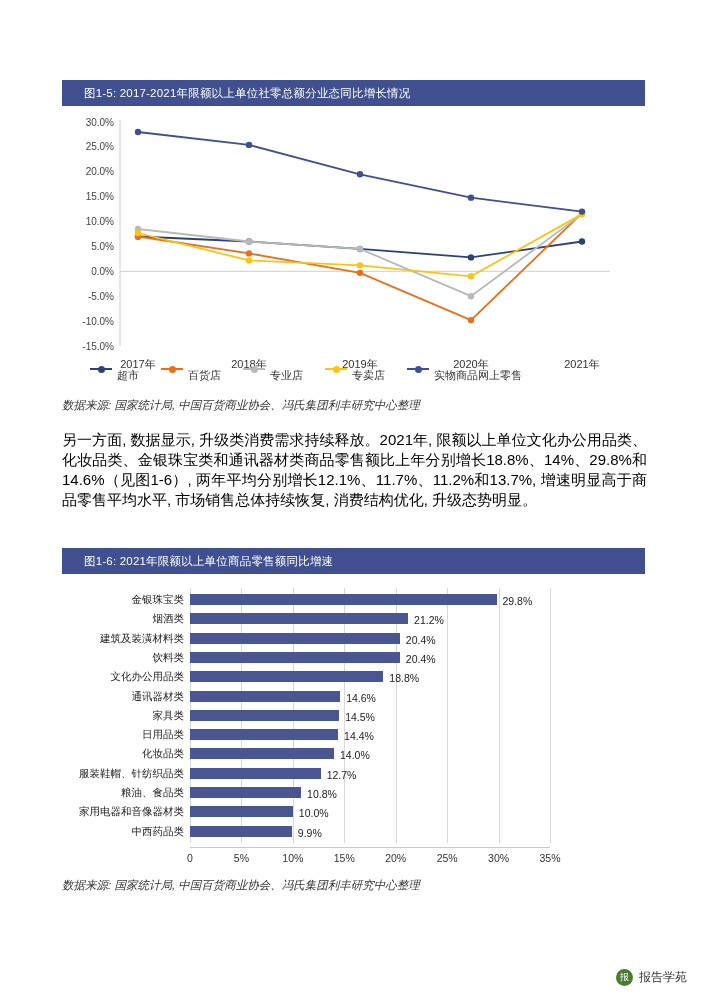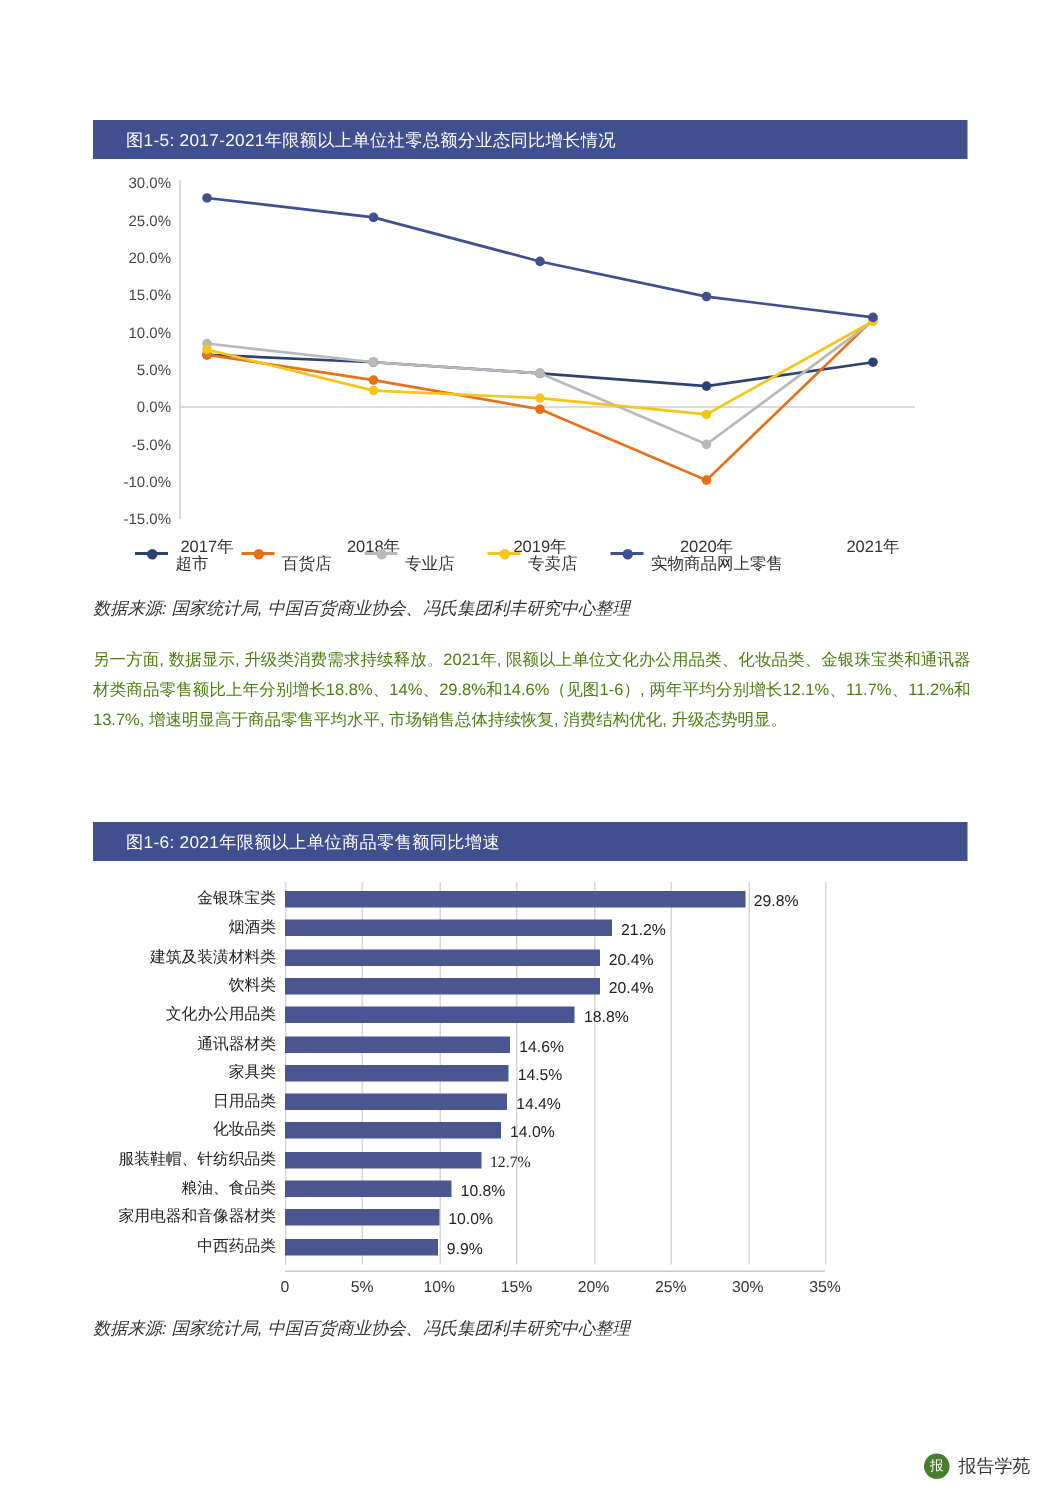--- a/index.html
+++ b/index.html
@@ -32,21 +32,21 @@
   .lg-line{width:22px;height:2px;position:relative;display:inline-block;}
   .lg-dot{width:7px;height:7px;border-radius:50%;position:absolute;left:8px;top:-2.5px;}
 
   .source{
     position:absolute;left:62px;font-style:italic;font-size:11.5px;color:#333;
   }
 
   
   .para{
     position:absolute;left:62px;top:430px;width:585px;
-    font-size:11px;line-height:20px;color:#4d7c0f;text-align:justify;
+    font-size:15px;line-height:20px;color:#000000;text-align:justify;
   }
 
   
   #bar-chart{position:absolute;left:62px;top:578px;width:583px;height:290px;}
   .bar-cat{
     position:absolute;right:0;text-align:right;font-size:10.5px;color:#222;
     white-space:nowrap;line-height:15px;
   }
   .bar-rect{position:absolute;height:11px;background:#4a5691;}
   .bar-val{position:absolute;font-size:10.5px;color:#222;line-height:11px;white-space:nowrap;}
@@ -196,21 +196,21 @@
       <div class="bar-rect" style="left: 128px; top: 131.8px; width: 149.143px; background: rgb(74, 86, 145);"></div>
       <div class="bar-val" style="left: 283.143px; top: 133.8px;">14.5%</div>
       <div class="bar-cat" style="top: 149.1px; width: 118px; left: 4px; right: auto;">日用品类</div>
       <div class="bar-rect" style="left: 128px; top: 151.1px; width: 148.114px; background: rgb(74, 86, 145);"></div>
       <div class="bar-val" style="left: 282.114px; top: 153.1px;">14.4%</div>
       <div class="bar-cat" style="top: 168.4px; width: 118px; left: 4px; right: auto;">化妆品类</div>
       <div class="bar-rect" style="left: 128px; top: 170.4px; width: 144px; background: rgb(74, 86, 145);"></div>
       <div class="bar-val" style="left: 278px; top: 172.4px;">14.0%</div>
       <div class="bar-cat" style="top: 187.7px; width: 118px; left: 4px; right: auto;">服装鞋帽、针纺织品类</div>
       <div class="bar-rect" style="left: 128px; top: 189.7px; width: 130.629px; background: rgb(74, 86, 145);"></div>
-      <div class="bar-val" style="left: 264.629px; top: 191.7px; font-family: Liberation Serif, serif;">12.7%</div>
+      <div class="bar-val" style="left: 264.629px; top: 191.7px;">12.7%</div>
       <div class="bar-cat" style="top: 207px; width: 118px; left: 4px; right: auto;">粮油、食品类</div>
       <div class="bar-rect" style="left: 128px; top: 209px; width: 111.086px; background: rgb(74, 86, 145);"></div>
       <div class="bar-val" style="left: 245.086px; top: 211px;">10.8%</div>
       <div class="bar-cat" style="top: 226.3px; width: 118px; left: 4px; right: auto;">家用电器和音像器材类</div>
       <div class="bar-rect" style="left: 128px; top: 228.3px; width: 102.857px; background: rgb(74, 86, 145);"></div>
       <div class="bar-val" style="left: 236.857px; top: 230.3px;">10.0%</div>
       <div class="bar-cat" style="top: 245.6px; width: 118px; left: 4px; right: auto;">中西药品类</div>
       <div class="bar-rect" style="left: 128px; top: 247.6px; width: 101.829px; background: rgb(74, 86, 145);"></div>
       <div class="bar-val" style="left: 235.829px; top: 249.6px;">9.9%</div>
       <div style="position: absolute; left: 128px; top: 268.9px; width: 360px; height: 1px; background: rgb(201, 201, 201);"></div>

